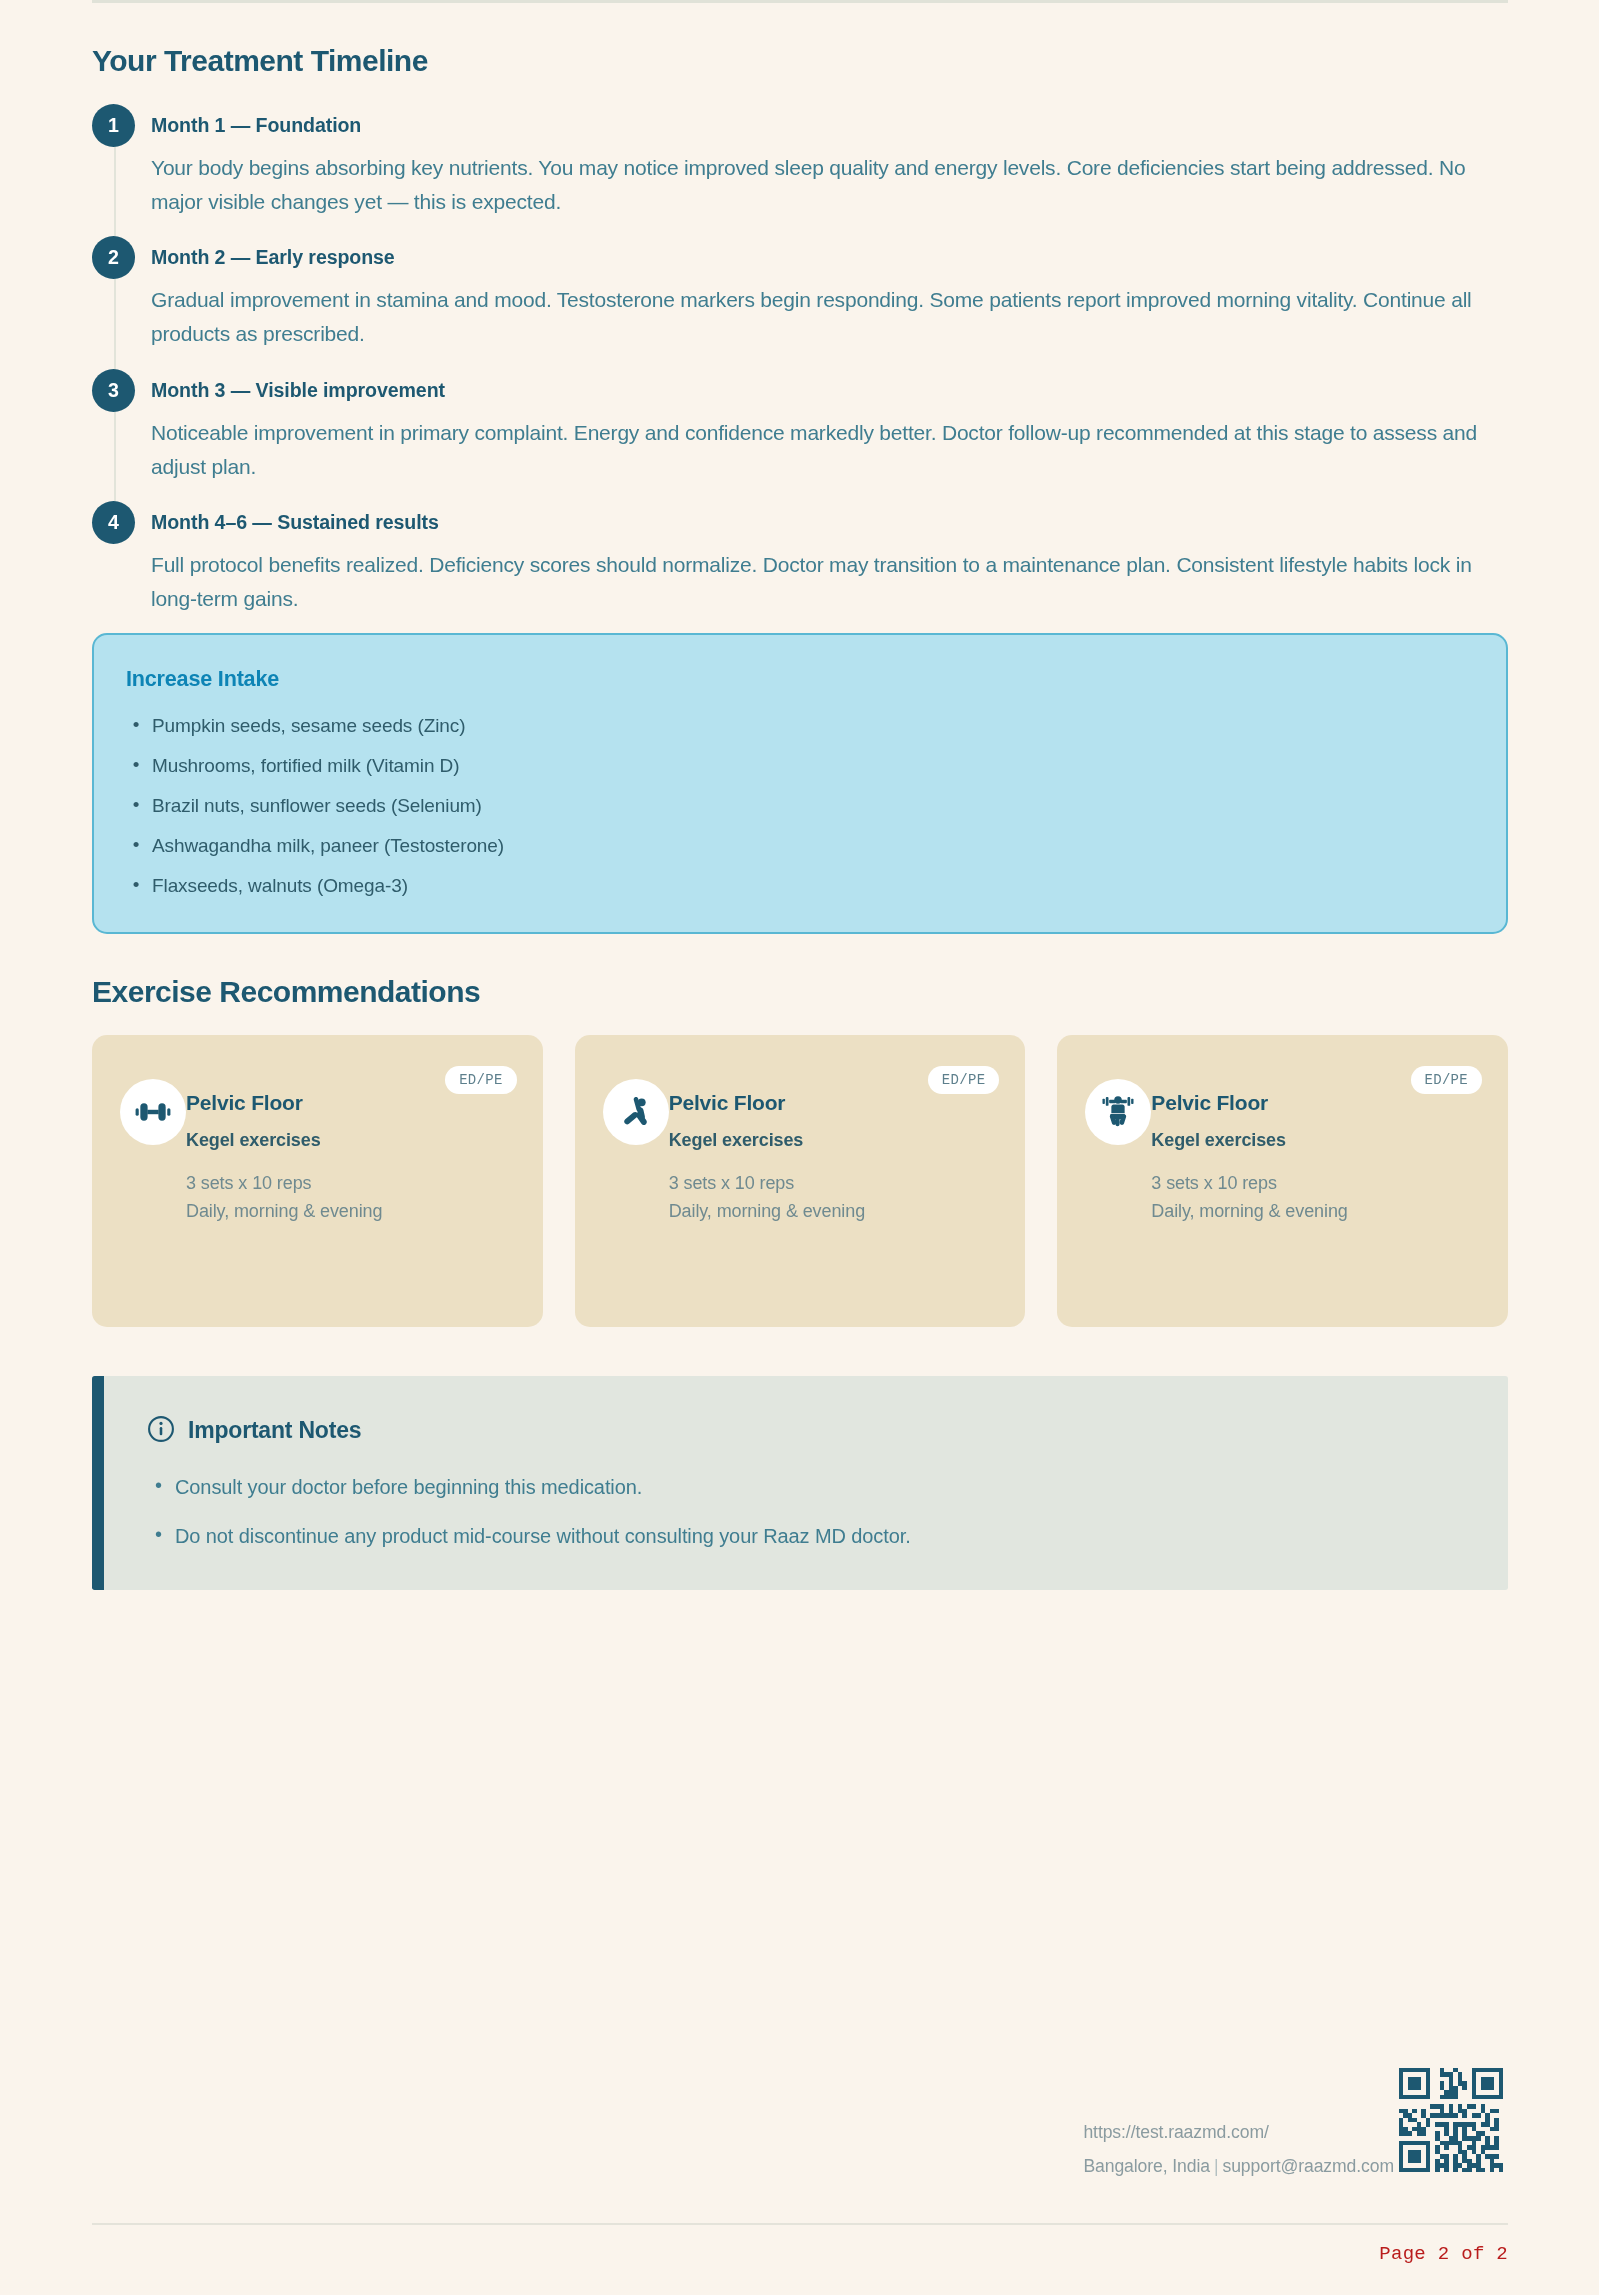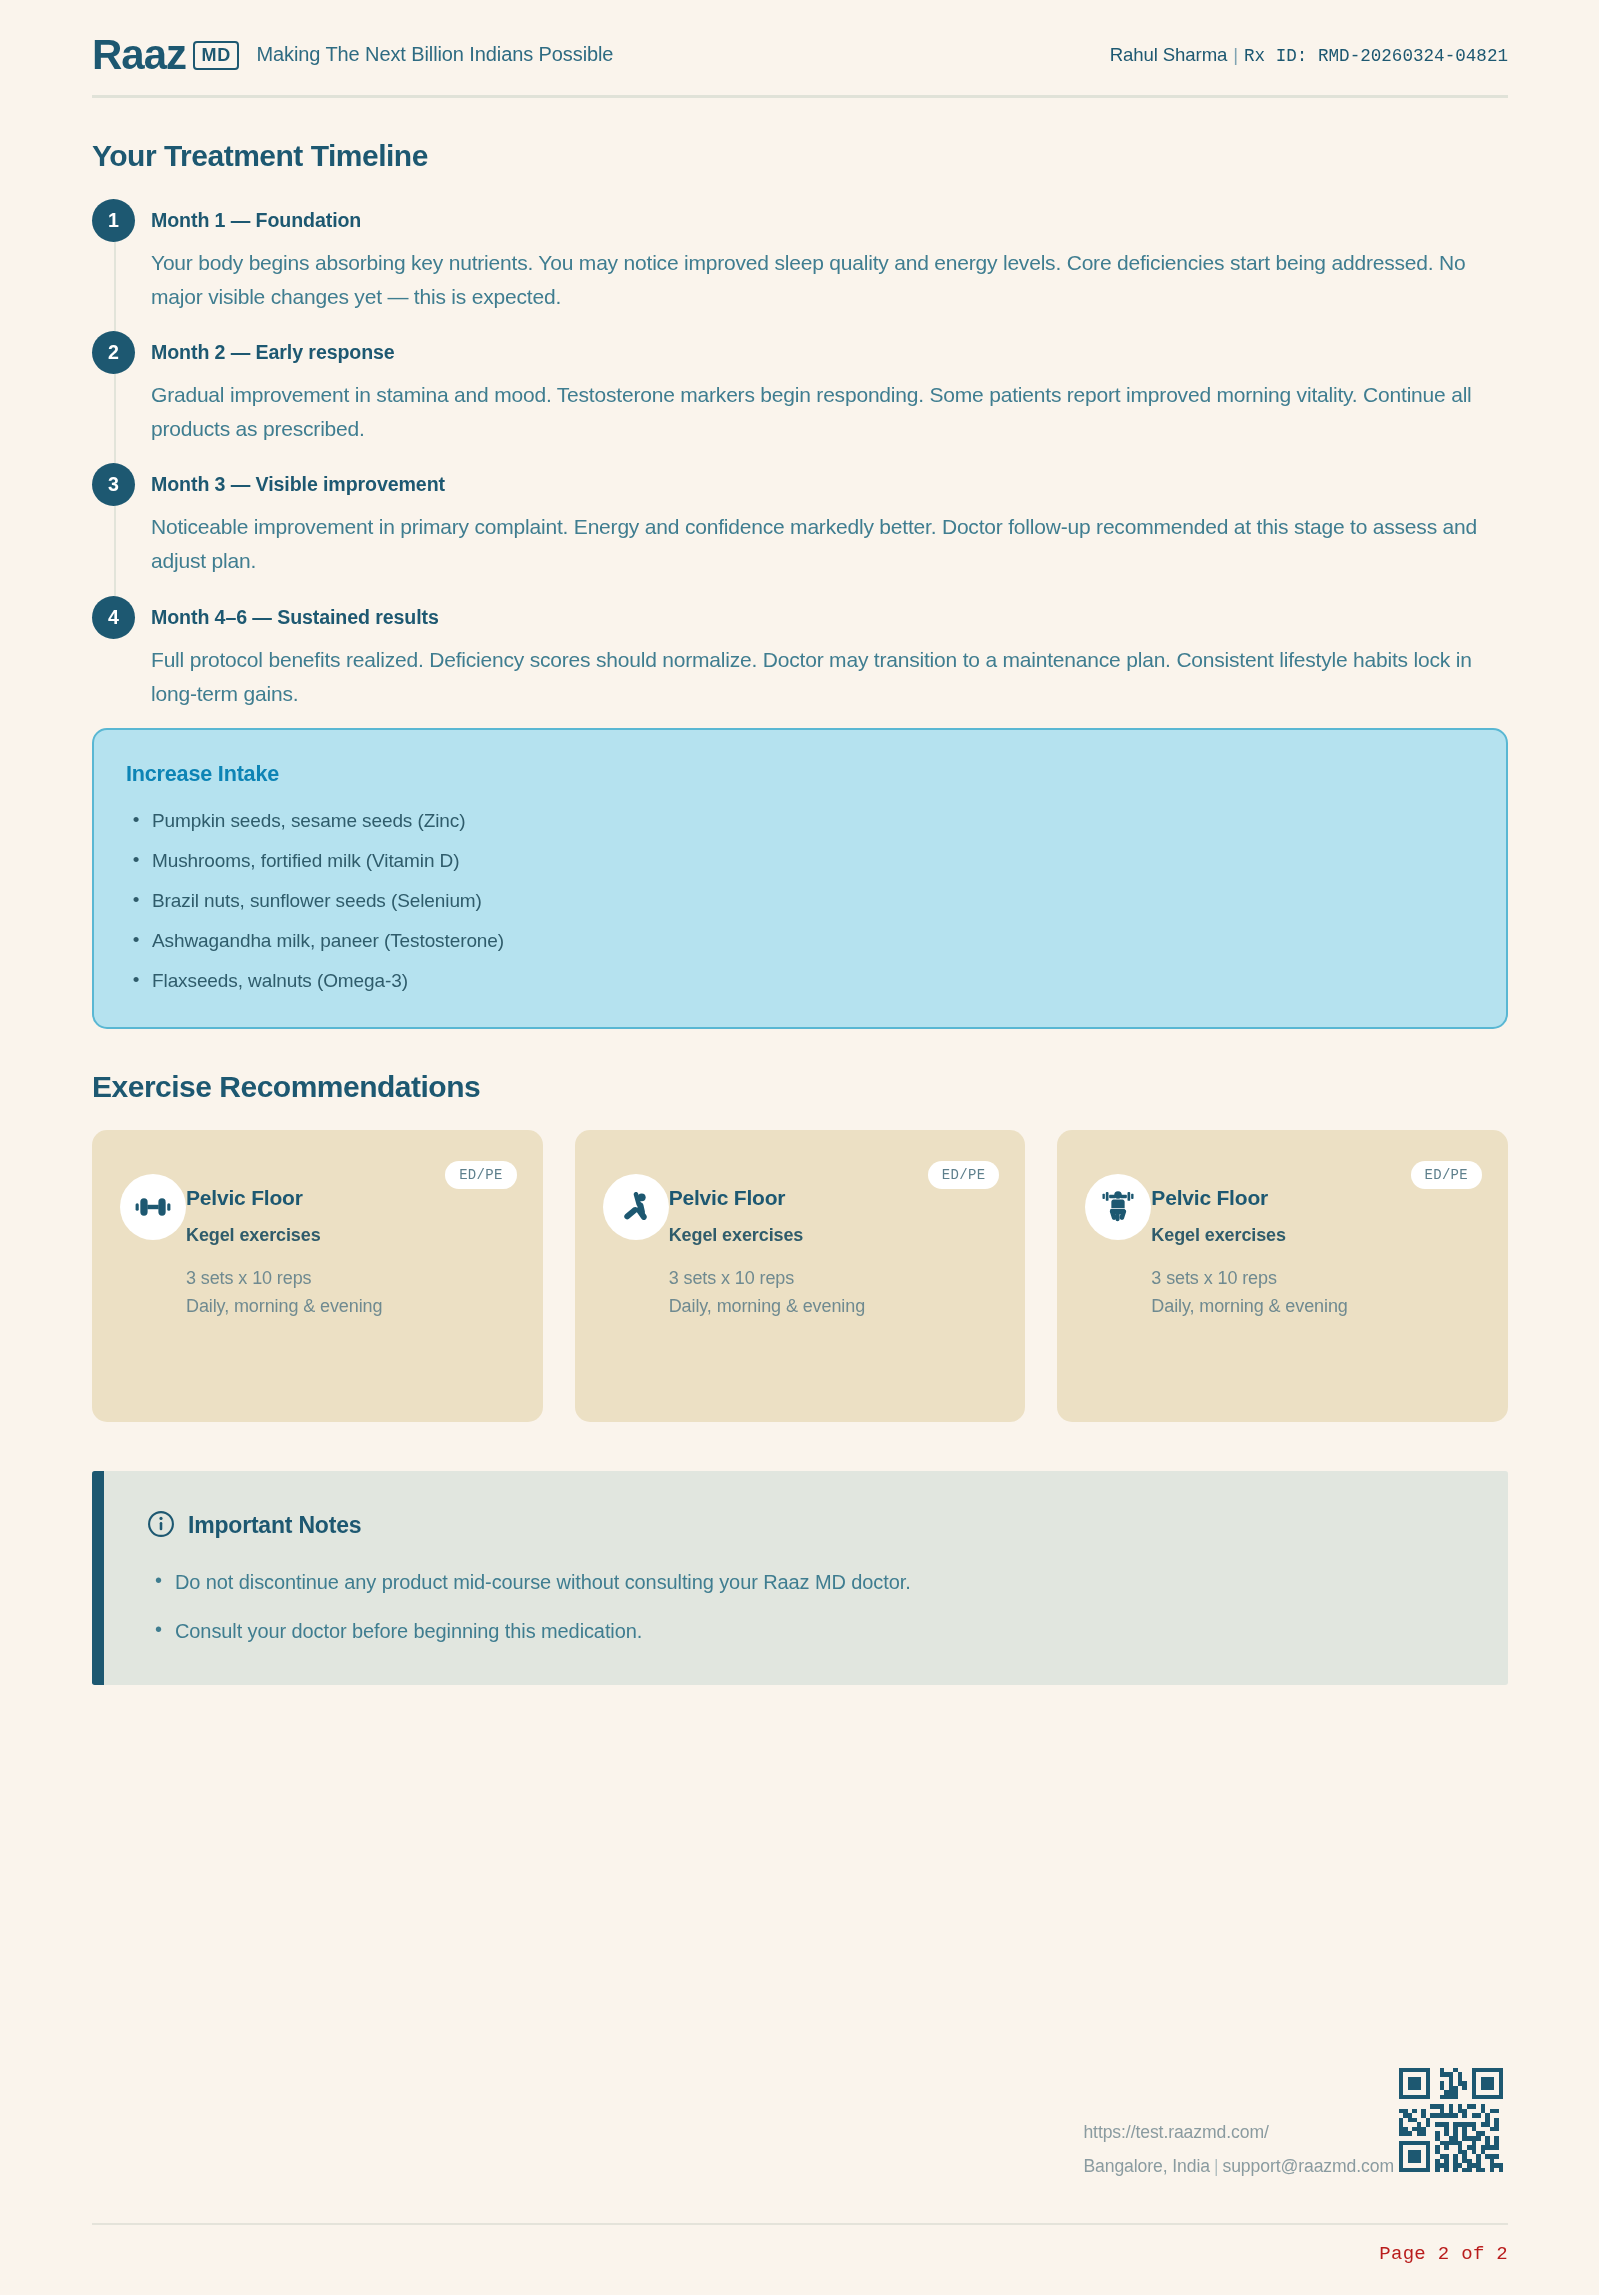--- a/index.html
+++ b/index.html
@@ -293,34 +293,20 @@
     font-size: 19px;
     color: #b91c1c;
     letter-spacing: 0.3px;
   }
 </style>
 </head>
 <body>
 
 <div class="page">
 
-  <div class="header">
-    <div class="brand-block">
-      <div class="logo-wrap">
-        <span class="logo-word">Raaz</span>
-        <span class="logo-md">MD</span>
-      </div>
-      <span class="tagline">Making The Next Billion Indians Possible</span>
-    </div>
-    <div class="header-right">
-      <span>Rahul Sharma</span>
-      <span class="hdr-sep">|</span>
-      <span class="rx-id">Rx ID: RMD-20260324-04821</span>
-    </div>
-  </div>
   <div class="header-rule"></div>
 
   <div class="section-title">Your Treatment Timeline</div>
 
   <div class="timeline">
 
     <div class="tl-item">
       <div class="tl-line"></div>
       <div class="tl-badge">1</div>
       <div class="tl-title">Month 1 — Foundation</div>
@@ -447,22 +433,22 @@
       <span>
         <svg viewBox="0 0 24 24" aria-hidden="true">
           <circle cx="12" cy="12" r="10.2" fill="none" stroke="#1d5871" stroke-width="1.8"></circle>
           <circle cx="12" cy="7.2" r="1.35" fill="#1d5871"></circle>
           <rect x="10.9" y="10.2" width="2.2" height="7.2" rx="1.1" fill="#1d5871"></rect>
         </svg>
       </span>
       <span class="notes-title">Important Notes</span>
     </div>
     <ul class="notes-list">
+      <li>Consult your doctor before beginning this medication.</li>
       <li>Do not discontinue any product mid-course without consulting your Raaz MD doctor.</li>
-      <li>Consult your doctor before beginning this medication.</li>
     </ul>
   </div>
 
   <div class="footer-zone">
     <div class="footer-main">
       <div class="foot-lines">
         <div>https://test.raazmd.com/</div>
         <div>
           <span>Bangalore, India</span><span class="foot-sep">|</span><span>support@raazmd.com</span>
         </div>

